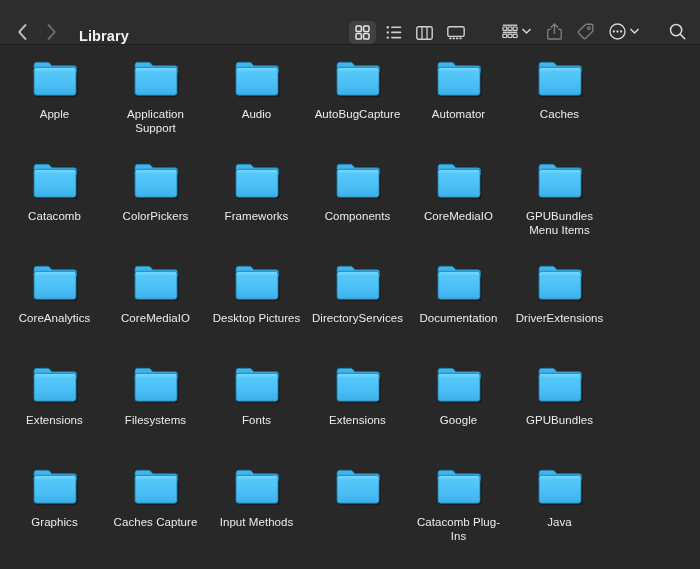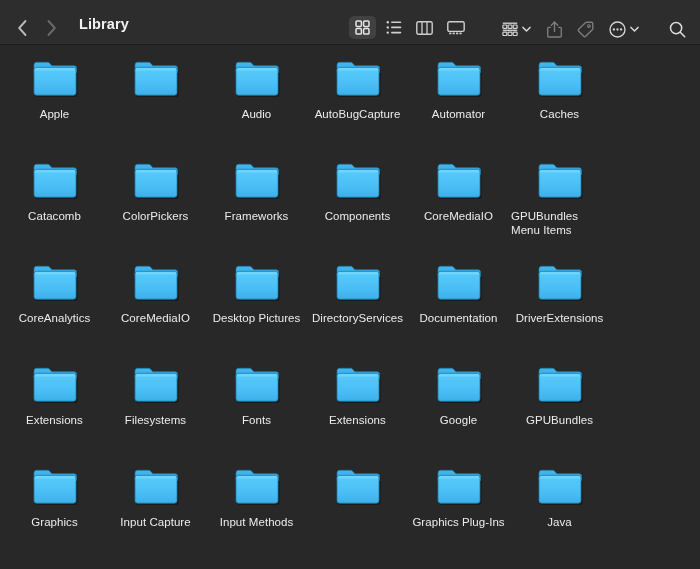--- a/index.html
+++ b/index.html
@@ -27,23 +27,23 @@
   }
 
   
   #toolbar {
     height: 45px;
     flex: 0 0 45px;
     background: #2d2d2d;
     border-bottom: 1px solid #1d1d1d;
     box-sizing: border-box;
     display: flex;
-    align-items: flex-start;
+    align-items: flex-end;
     position: relative;
-    padding: 16px 10px 0 14px;
+    padding: 0 10px 0 14px;
   }
 
   .nav-group {
     display: flex;
     align-items: center;
     gap: 12px;
     flex: 0 0 auto;
   }
   .nav-btn {
     width: 17px;
@@ -157,20 +157,21 @@
     position: relative;
     flex: 0 0 auto;
   }
   .folder-icon svg { display: block; }
 
   .file-label {
     margin-top: 8px;
     font-size: 11.5px;
     line-height: 14px;
     color: #ececec;
+    text-align: center;
     max-width: 97px;
     word-wrap: break-word;
     overflow-wrap: break-word;
     letter-spacing: 0.05px;
   }
 </style>
 </head>
 <body>
 
 <div id="finder-window">
@@ -344,20 +345,21 @@
 
     <path d="M2.6 5.4 a2.6 2.6 0 0 1 2.6 -2.6 h11.2 a2.1 2.1 0 0 1 1.55 0.68 l2.2 2.4 h22.2 a2.6 2.6 0 0 1 2.6 2.6 v24.6 a2.6 2.6 0 0 1 -2.6 2.6 H5.2 a2.6 2.6 0 0 1 -2.6 -2.6 Z" fill="#101010" opacity="0.55" transform="translate(0.6,1.4)"></path>
 
     <path d="M2 4.9 a2.6 2.6 0 0 1 2.6 -2.6 h11.2 a2.1 2.1 0 0 1 1.55 0.68 l2.55 2.78 h22.1 a2.6 2.6 0 0 1 2.6 2.6 v4.2 H2 Z" fill="url(#ftab-1)" stroke="#1d7aa6" stroke-width="0.7"></path>
 
     <path d="M2 9.9 a2.6 2.6 0 0 1 2.6 -2.6 h36.8 a2.6 2.6 0 0 1 2.6 2.6 v22.7 a2.6 2.6 0 0 1 -2.6 2.6 H4.6 a2.6 2.6 0 0 1 -2.6 -2.6 Z" fill="url(#fbody-1)" stroke="#1d7aa6" stroke-width="0.8"></path>
 
     <path d="M4.6 7.9 h36.8 a2.0 2.0 0 0 1 2.0 2.0 v0.6 H2.6 v-0.6 a2.0 2.0 0 0 1 2.0 -2.0 Z" fill="#7fdcff" opacity="0.55"></path>
   </svg>
           </div>
+          <div class="file-label">Application Support</div>
         </div>
         <div class="file-item">
           <div class="folder-icon">
             <svg width="46" height="39" viewBox="0 0 46 39">
     <defs>
       <linearGradient id="fbody-2" x1="0" y1="0" x2="0" y2="1">
         <stop offset="0%" stop-color="#59cbfb"></stop>
         <stop offset="55%" stop-color="#4cc0f6"></stop>
         <stop offset="100%" stop-color="#3cb0ea"></stop>
       </linearGradient>
@@ -967,21 +969,21 @@
 
     <path d="M2.6 5.4 a2.6 2.6 0 0 1 2.6 -2.6 h11.2 a2.1 2.1 0 0 1 1.55 0.68 l2.2 2.4 h22.2 a2.6 2.6 0 0 1 2.6 2.6 v24.6 a2.6 2.6 0 0 1 -2.6 2.6 H5.2 a2.6 2.6 0 0 1 -2.6 -2.6 Z" fill="#101010" opacity="0.55" transform="translate(0.6,1.4)"></path>
 
     <path d="M2 4.9 a2.6 2.6 0 0 1 2.6 -2.6 h11.2 a2.1 2.1 0 0 1 1.55 0.68 l2.55 2.78 h22.1 a2.6 2.6 0 0 1 2.6 2.6 v4.2 H2 Z" fill="url(#ftab-25)" stroke="#1d7aa6" stroke-width="0.7"></path>
 
     <path d="M2 9.9 a2.6 2.6 0 0 1 2.6 -2.6 h36.8 a2.6 2.6 0 0 1 2.6 2.6 v22.7 a2.6 2.6 0 0 1 -2.6 2.6 H4.6 a2.6 2.6 0 0 1 -2.6 -2.6 Z" fill="url(#fbody-25)" stroke="#1d7aa6" stroke-width="0.8"></path>
 
     <path d="M4.6 7.9 h36.8 a2.0 2.0 0 0 1 2.0 2.0 v0.6 H2.6 v-0.6 a2.0 2.0 0 0 1 2.0 -2.0 Z" fill="#7fdcff" opacity="0.55"></path>
   </svg>
           </div>
-          <div class="file-label">Input Capture</div>
+          <div class="file-label">Caches Capture</div>
         </div>
         <div class="file-item">
           <div class="folder-icon">
             <svg width="46" height="39" viewBox="0 0 46 39">
     <defs>
       <linearGradient id="fbody-26" x1="0" y1="0" x2="0" y2="1">
         <stop offset="0%" stop-color="#59cbfb"></stop>
         <stop offset="55%" stop-color="#4cc0f6"></stop>
         <stop offset="100%" stop-color="#3cb0ea"></stop>
       </linearGradient>
@@ -1044,21 +1046,21 @@
 
     <path d="M2.6 5.4 a2.6 2.6 0 0 1 2.6 -2.6 h11.2 a2.1 2.1 0 0 1 1.55 0.68 l2.2 2.4 h22.2 a2.6 2.6 0 0 1 2.6 2.6 v24.6 a2.6 2.6 0 0 1 -2.6 2.6 H5.2 a2.6 2.6 0 0 1 -2.6 -2.6 Z" fill="#101010" opacity="0.55" transform="translate(0.6,1.4)"></path>
 
     <path d="M2 4.9 a2.6 2.6 0 0 1 2.6 -2.6 h11.2 a2.1 2.1 0 0 1 1.55 0.68 l2.55 2.78 h22.1 a2.6 2.6 0 0 1 2.6 2.6 v4.2 H2 Z" fill="url(#ftab-28)" stroke="#1d7aa6" stroke-width="0.7"></path>
 
     <path d="M2 9.9 a2.6 2.6 0 0 1 2.6 -2.6 h36.8 a2.6 2.6 0 0 1 2.6 2.6 v22.7 a2.6 2.6 0 0 1 -2.6 2.6 H4.6 a2.6 2.6 0 0 1 -2.6 -2.6 Z" fill="url(#fbody-28)" stroke="#1d7aa6" stroke-width="0.8"></path>
 
     <path d="M4.6 7.9 h36.8 a2.0 2.0 0 0 1 2.0 2.0 v0.6 H2.6 v-0.6 a2.0 2.0 0 0 1 2.0 -2.0 Z" fill="#7fdcff" opacity="0.55"></path>
   </svg>
           </div>
-          <div class="file-label">Graphics Plug-Ins</div>
+          <div class="file-label">Catacomb Plug-Ins</div>
         </div>
         <div class="file-item">
           <div class="folder-icon">
             <svg width="46" height="39" viewBox="0 0 46 39">
     <defs>
       <linearGradient id="fbody-29" x1="0" y1="0" x2="0" y2="1">
         <stop offset="0%" stop-color="#59cbfb"></stop>
         <stop offset="55%" stop-color="#4cc0f6"></stop>
         <stop offset="100%" stop-color="#3cb0ea"></stop>
       </linearGradient>

